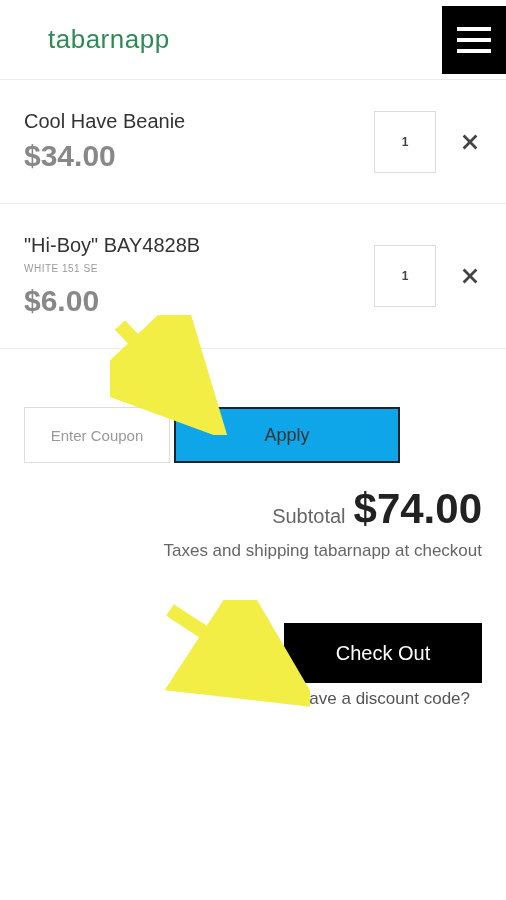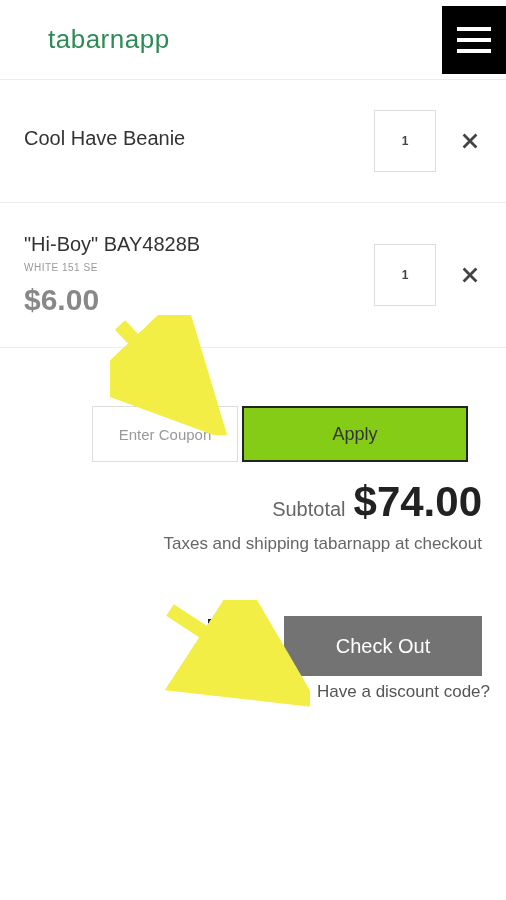--- a/index.html
+++ b/index.html
@@ -9,51 +9,52 @@
 .hamburger { width: 64px; height: 68px; background: #000; display: flex; flex-direction: column; justify-content: center; align-items: center; gap: 7px; cursor: pointer; }
 .hamburger span { display: block; width: 34px; height: 4px; background: #fff; }
 .cart-item { display: flex; align-items: center; padding: 30px 24px; border-bottom: 1px solid #ececec; }
 .item-info { flex: 1; }
 .item-name { font-size: 20px; color: #333; margin-bottom: 6px; }
 .item-variant { font-size: 10px; color: #999; margin-bottom: 10px; text-transform: uppercase; letter-spacing: 0.5px; }
 .item-price { font-size: 30px; font-weight: 700; color: #888; }
 .qty-box { width: 62px; height: 62px; border: 1px solid #ddd; display: flex; align-items: center; justify-content: center; font-size: 12px; font-weight: 600; color: #444; margin-right: 22px; }
 .remove-x { width: 24px; height: 24px; cursor: pointer; display: flex; align-items: center; justify-content: center; }
 .remove-x svg { width: 22px; height: 22px; }
-.coupon-row { display: flex; justify-content: flex-end; padding: 58px 38px 0; gap: 4px; }
+.coupon-row { display: flex; padding: 58px 24px 0; gap: 4px; }
 .coupon-input { width: 146px; height: 56px; border: 1px solid #ddd; text-align: center; font-size: 15px; color: #999; outline: none; }
 .coupon-input::placeholder { color: #999; }
-.apply-btn { width: 226px; height: 56px; border: 2px solid #222; background: #84cc16; font-size: 18px; color: #333; cursor: pointer; }
+.apply-btn { width: 226px; height: 56px; border: 2px solid #222; background: #0ea5e9; font-size: 18px; color: #333; cursor: pointer; }
 .subtotal-row { display: flex; justify-content: flex-end; align-items: baseline; padding: 16px 24px 0; gap: 8px; }
 .subtotal-label { font-size: 20px; color: #666; }
-.subtotal-amount { font-size: 42px; font-weight: 800; color: #222; }
+.subtotal-amount { font-size: 42px; font-weight: 800; color: #222; margin-top: 6px; }
 .tax-note { text-align: right; padding: 8px 24px 0; font-size: 17px; color: #666; }
 .checkout-row { display: flex; justify-content: flex-end; align-items: center; padding: 62px 24px 0; gap: 22px; position: relative; }
 .refresh-box { width: 54px; height: 54px; border: 2px solid #222; display: flex; align-items: center; justify-content: center; cursor: pointer; }
 .refresh-box svg { width: 30px; height: 30px; }
-.checkout-btn { width: 198px; height: 60px; background: #737373; color: #fff; border: none; font-size: 20px; font-weight: 500; cursor: pointer; }
-.discount-link { text-align: right; padding: 6px 16px 0; font-size: 17px; color: #555; cursor: pointer; }
+.checkout-btn { width: 198px; height: 60px; background: #000000; color: #fff; border: none; font-size: 20px; font-weight: 500; cursor: pointer; }
+.discount-link { text-align: right; padding: 6px 36px 0; font-size: 17px; color: #555; cursor: pointer; }
 .arrow { position: absolute; pointer-events: none; }
 .arrow svg { display: block; }
 </style>
 </head>
 <body>
 
 <div class="header">
   <div class="brand">tabarnapp</div>
   <div class="hamburger">
     <span></span>
     <span></span>
     <span></span>
   </div>
 </div>
 
 <div class="cart-item">
   <div class="item-info">
     <div class="item-name">Cool Have Beanie</div>
+    <div class="item-price">$34.00</div>
   </div>
   <div class="qty-box">1</div>
   <div class="remove-x">
     <svg viewBox="0 0 24 24">
         <path d="M5 5 L19 19 M19 5 L5 19" stroke="#444" stroke-width="3" fill="none"></path>
       </svg>
   </div>
 </div>
 
 <div class="cart-item">

